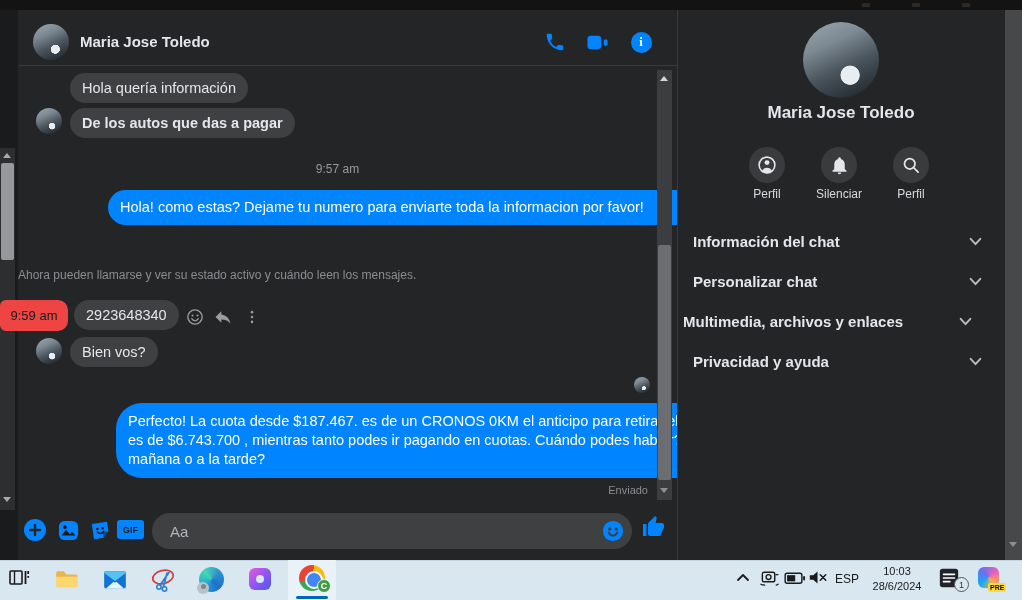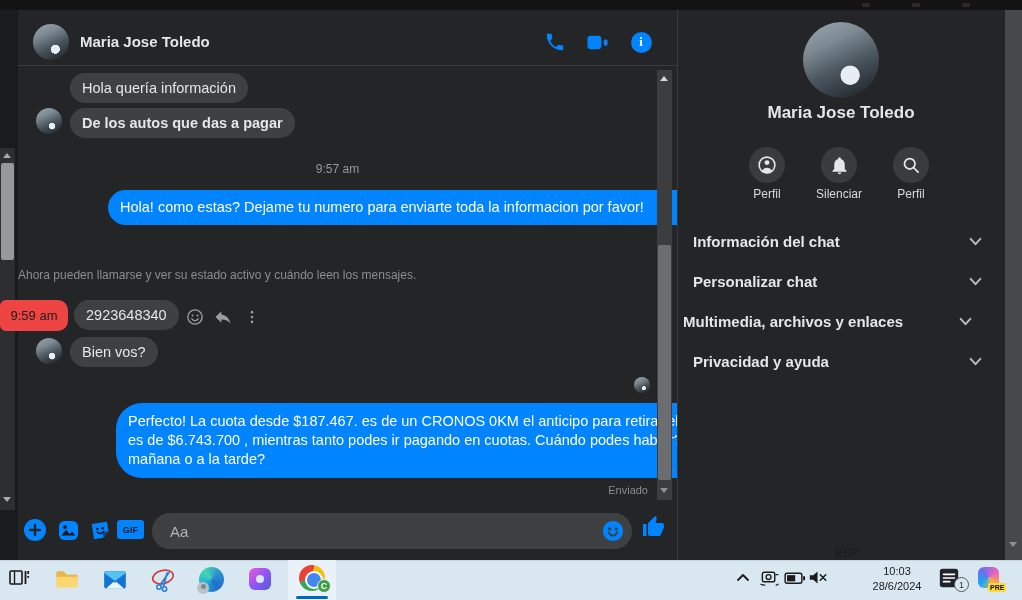--- a/index.html
+++ b/index.html
@@ -344,21 +344,21 @@
         <rect x="3.2" y="4" width="8.5" height="6.5" fill="#1b1b1b"></rect>
         <rect x="20" y="5" width="2" height="4.5" rx="1" fill="#1b1b1b"></rect>
       </svg>
   </div>
   <div class="abs tb-icon" style="left:808px;top:569px;">
     <svg width="20" height="17" viewBox="0 0 22 18">
         <path d="M2 6.5h3.8L10.5 2.5v13L5.8 11.5H2z" fill="#1b1b1b"></path>
         <path d="M13.5 6l6 6M19.5 6l-6 6" stroke="#1b1b1b" stroke-width="1.7" stroke-linecap="round"></path>
       </svg>
   </div>
-  <div class="abs tray-text" style="left:835px;top:546px;">ESP</div>
+  <div class="abs tray-text" style="left:835px;top:572px;">ESP</div>
   <div class="abs clock" style="left:864px;top:564px;width:66px;">
     <div>10:03</div>
     <div>28/6/2024</div>
   </div>
   <div class="abs tb-icon" style="left:938px;top:567px;">
     <svg width="22" height="22" viewBox="0 0 24 24">
         <rect x="2" y="2" width="20" height="20" rx="3" fill="#20232a"></rect>
         <path d="M6 8h12M6 12h12M6 16h7" stroke="#fff" stroke-width="1.8" stroke-linecap="round"></path>
       </svg>
   </div>

